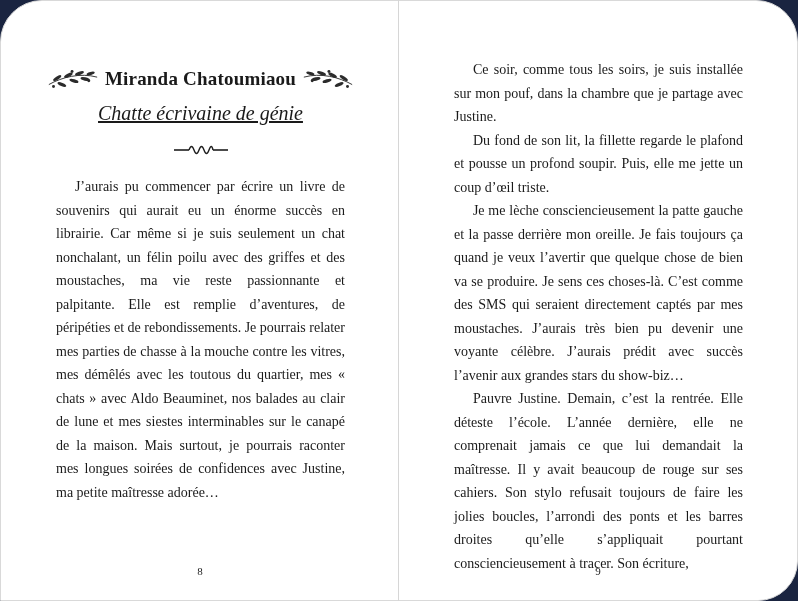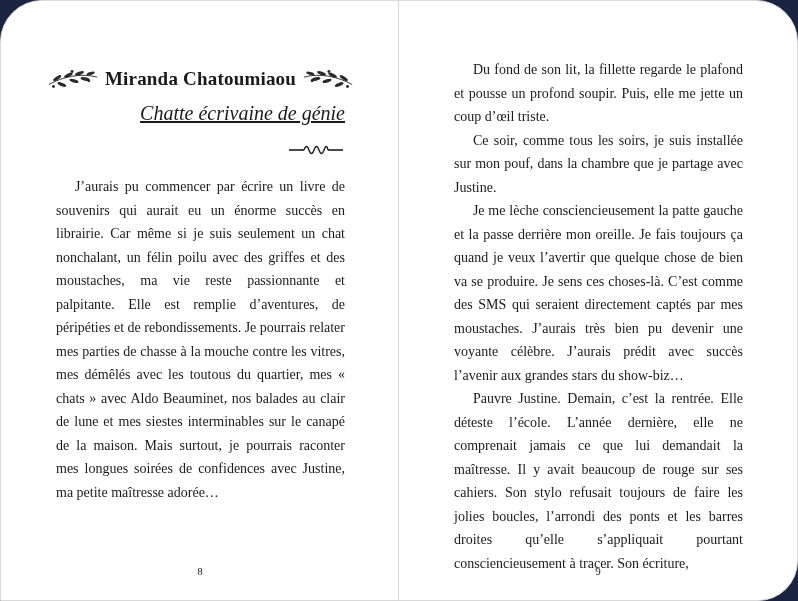--- a/index.html
+++ b/index.html
@@ -34,21 +34,21 @@
     background: #d6d6d6;
   }
   .page {
     position: absolute;
     width: 289px;
     color: #1a1a1a;
   }
   .page.left  { left: 56px;  top: 64px; }
   .page.right { left: 454px; top: 58px; }
 
-  .header { text-align: right; margin-bottom: 18px; }
+  .header { text-align: center; margin-bottom: 18px; }
   .title-row {
     display: flex;
     align-items: center;
     justify-content: center;
     gap: 6px;
     margin-bottom: 8px;
   }
   .chapter-title {
     font-size: 19px;
     font-weight: 700;
@@ -147,22 +147,22 @@
         </svg>
       </div>
     </div>
     <div class="body">
       <p>J’aurais pu commencer par écrire un livre de souvenirs qui aurait eu un énorme succès en librairie. Car même si je suis seulement un chat nonchalant, un félin poilu avec des griffes et des moustaches, ma vie reste passionnante et palpitante. Elle est remplie d’aventures, de péripéties et de rebondissements. Je pourrais relater mes parties de chasse à la mouche contre les vitres, mes démêlés avec les toutous du quartier, mes « chats » avec Aldo Beauminet, nos balades au clair de lune et mes siestes interminables sur le canapé de la maison. Mais surtout, je pourrais raconter mes longues soirées de confidences avec Justine, ma petite maîtresse adorée…</p>
     </div>
   </div>
 
   <div class="page right">
     <div class="body">
+      <p>Ce soir, comme tous les soirs, je suis installée sur mon pouf, dans la chambre que je partage avec Justine.</p>
       <p>Du fond de son lit, la fillette regarde le plafond et pousse un profond soupir. Puis, elle me jette un coup d’œil triste.</p>
-      <p>Ce soir, comme tous les soirs, je suis installée sur mon pouf, dans la chambre que je partage avec Justine.</p>
       <p>Je me lèche consciencieusement la patte gauche et la passe derrière mon oreille. Je fais toujours ça quand je veux l’avertir que quelque chose de bien va se produire. Je sens ces choses-là. C’est comme des SMS qui seraient directement captés par mes moustaches. J’aurais très bien pu devenir une voyante célèbre. J’aurais prédit avec succès l’avenir aux grandes stars du show-biz…</p>
       <p>Pauvre Justine. Demain, c’est la rentrée. Elle déteste l’école. L’année dernière, elle ne comprenait jamais ce que lui demandait la maîtresse. Il y avait beaucoup de rouge sur ses cahiers. Son stylo refusait toujours de faire les jolies boucles, l’arrondi des ponts et les barres droites qu’elle s’appliquait pourtant consciencieusement à tracer. Son écriture,</p>
     </div>
   </div>
 
   <div class="pagenum left">8</div>
   <div class="pagenum right">9</div>
 
 </div>
 

